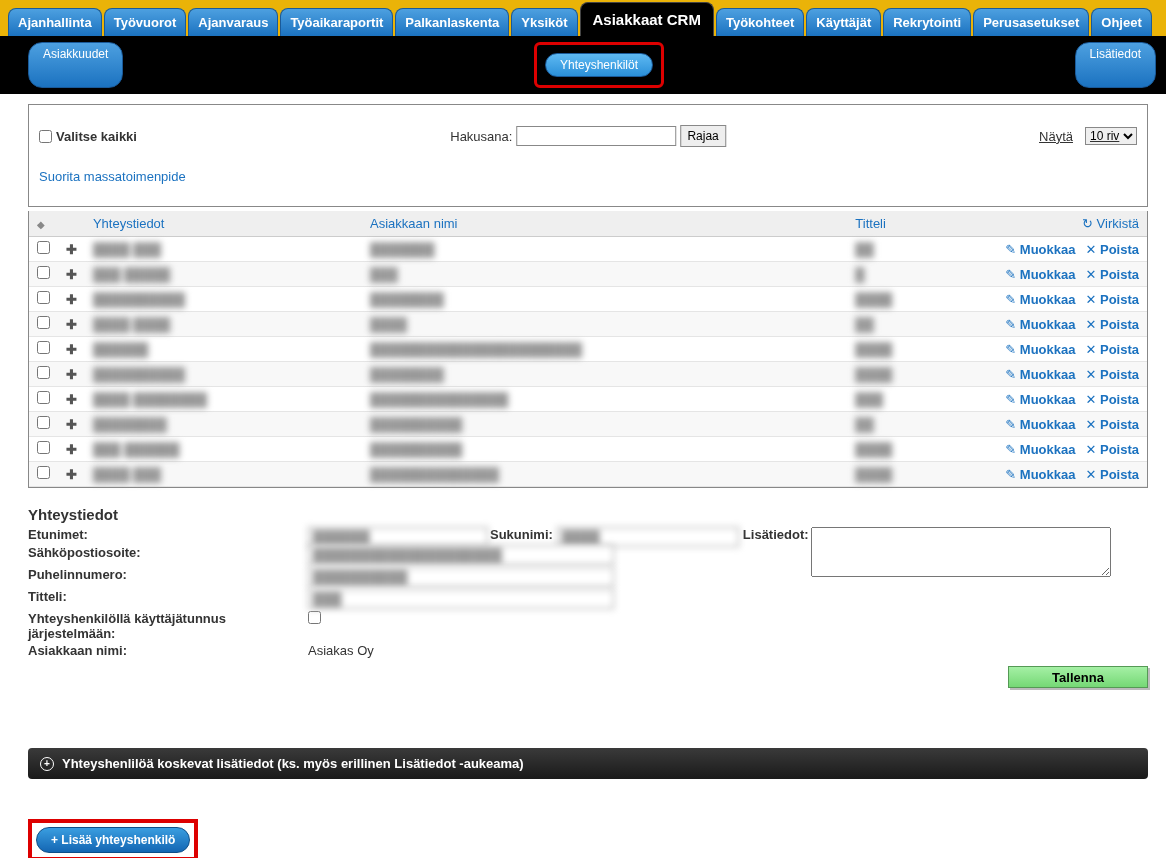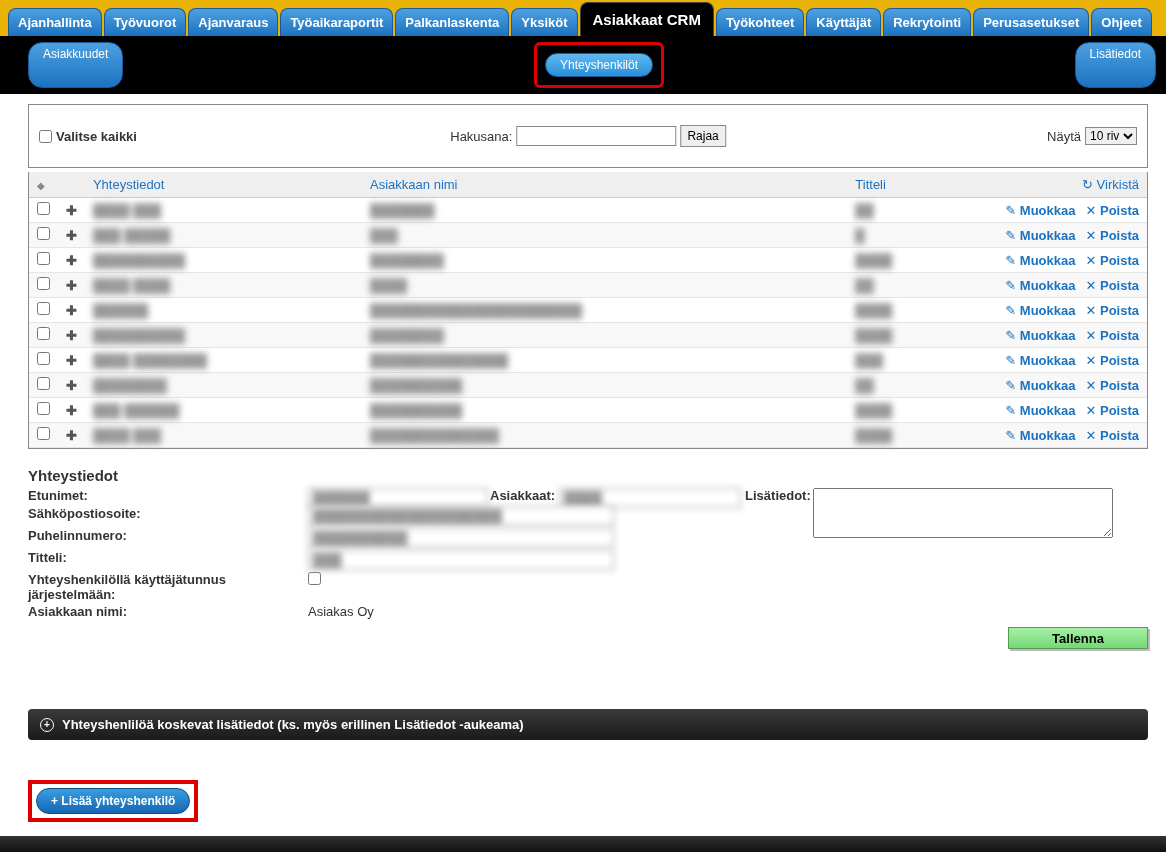--- a/index.html
+++ b/index.html
@@ -31,21 +31,21 @@
 
   .content-wrap { padding: 10px 18px 0 28px; }
 
   
   .top-panel { border: 1px solid #888; padding: 22px 10px; position: relative; margin-bottom:4px;}
   .top-row { display: flex; align-items: center; position:relative; }
   .select-all { display: flex; align-items: center; gap: 4px; font-weight: bold; font-size: 13px;}
   .search-block { position:absolute; left:50%; transform:translateX(-50%); display:flex; align-items:center; gap:4px; font-size:13px;}
   .search-block input { width:160px; height:20px; border:1px solid #888; }
   .search-block button { height:22px; padding:0 6px; border:1px solid #888; background:#eee; font-size:12px;}
-  .rows-block { margin-left:auto; display:flex; align-items:center; gap:4px; font-size:13px;}
+  .rows-block { margin-left:auto; display:flex; align-items:center; gap:12px; font-size:13px;text-decoration:underline;}
   .rows-block select { border:1px solid #888; font-size:12px;}
   .mass-action { margin-top: 24px; }
   .mass-action a { color:#1b72c0; text-decoration:none; font-size:13px;}
 
   
   .table-panel { border:1px solid #888; border-top:none; }
   table { width:100%; border-collapse: collapse; font-size:13px;}
   thead th { background:#efefef; text-align:left; padding:5px 8px; border-bottom:1px solid #ccc; font-weight:normal;}
   thead th.link { color:#1b72c0; cursor:pointer;}
   thead th .sort-icon { color:#888; font-size:10px; }
@@ -137,20 +137,23 @@
           <input type="text" value="" style="">
           <button>Rajaa</button>
         </div>
         <div class="rows-block">
           <span>Näytä</span>
           <select>
             <option>10 riv</option>
           </select>
         </div>
       </div>
+      <div class="mass-action">
+        <a href="#">Suorita massatoimenpide</a>
+      </div>
     </div>
 
     <div class="table-panel">
       <table>
         <thead>
           <tr>
             <th class="cell-check"><span class="sort-icon">◆</span></th>
             <th class="cell-expand"></th>
             <th class="link">Yhteystiedot</th>
             <th class="link">Asiakkaan nimi</th>
@@ -245,21 +248,21 @@
           </tbody>
       </table>
     </div>
 
     <div class="detail clearfix">
       <h3>Yhteystiedot</h3>
 
       <div class="form-row">
         <label>Etunimet:</label>
         <input type="text" style="width: 180px;" class="blur" value="██████">
-        <label style="width:auto; margin:0 4px 0 2px;">Asiakkaat:</label>
+        <label style="width:auto; margin:0 4px 0 2px;">Sukunimi:</label>
         <input type="text" style="width: 182px;" class="blur" value="████">
         <label style="width:auto; margin:0 2px 0 4px;">Lisätiedot:</label>
         <textarea style="width: 300px; height: 50px;"></textarea>
       </div>
       <div class="form-row" style="margin-top:-34px;">
         <label>Sähköpostiosoite:</label>
         <input type="text" style="width: 306px;" class="blur" value="████████████████████">
       </div>
       <div class="form-row">
         <label>Puhelinnumero:</label>

